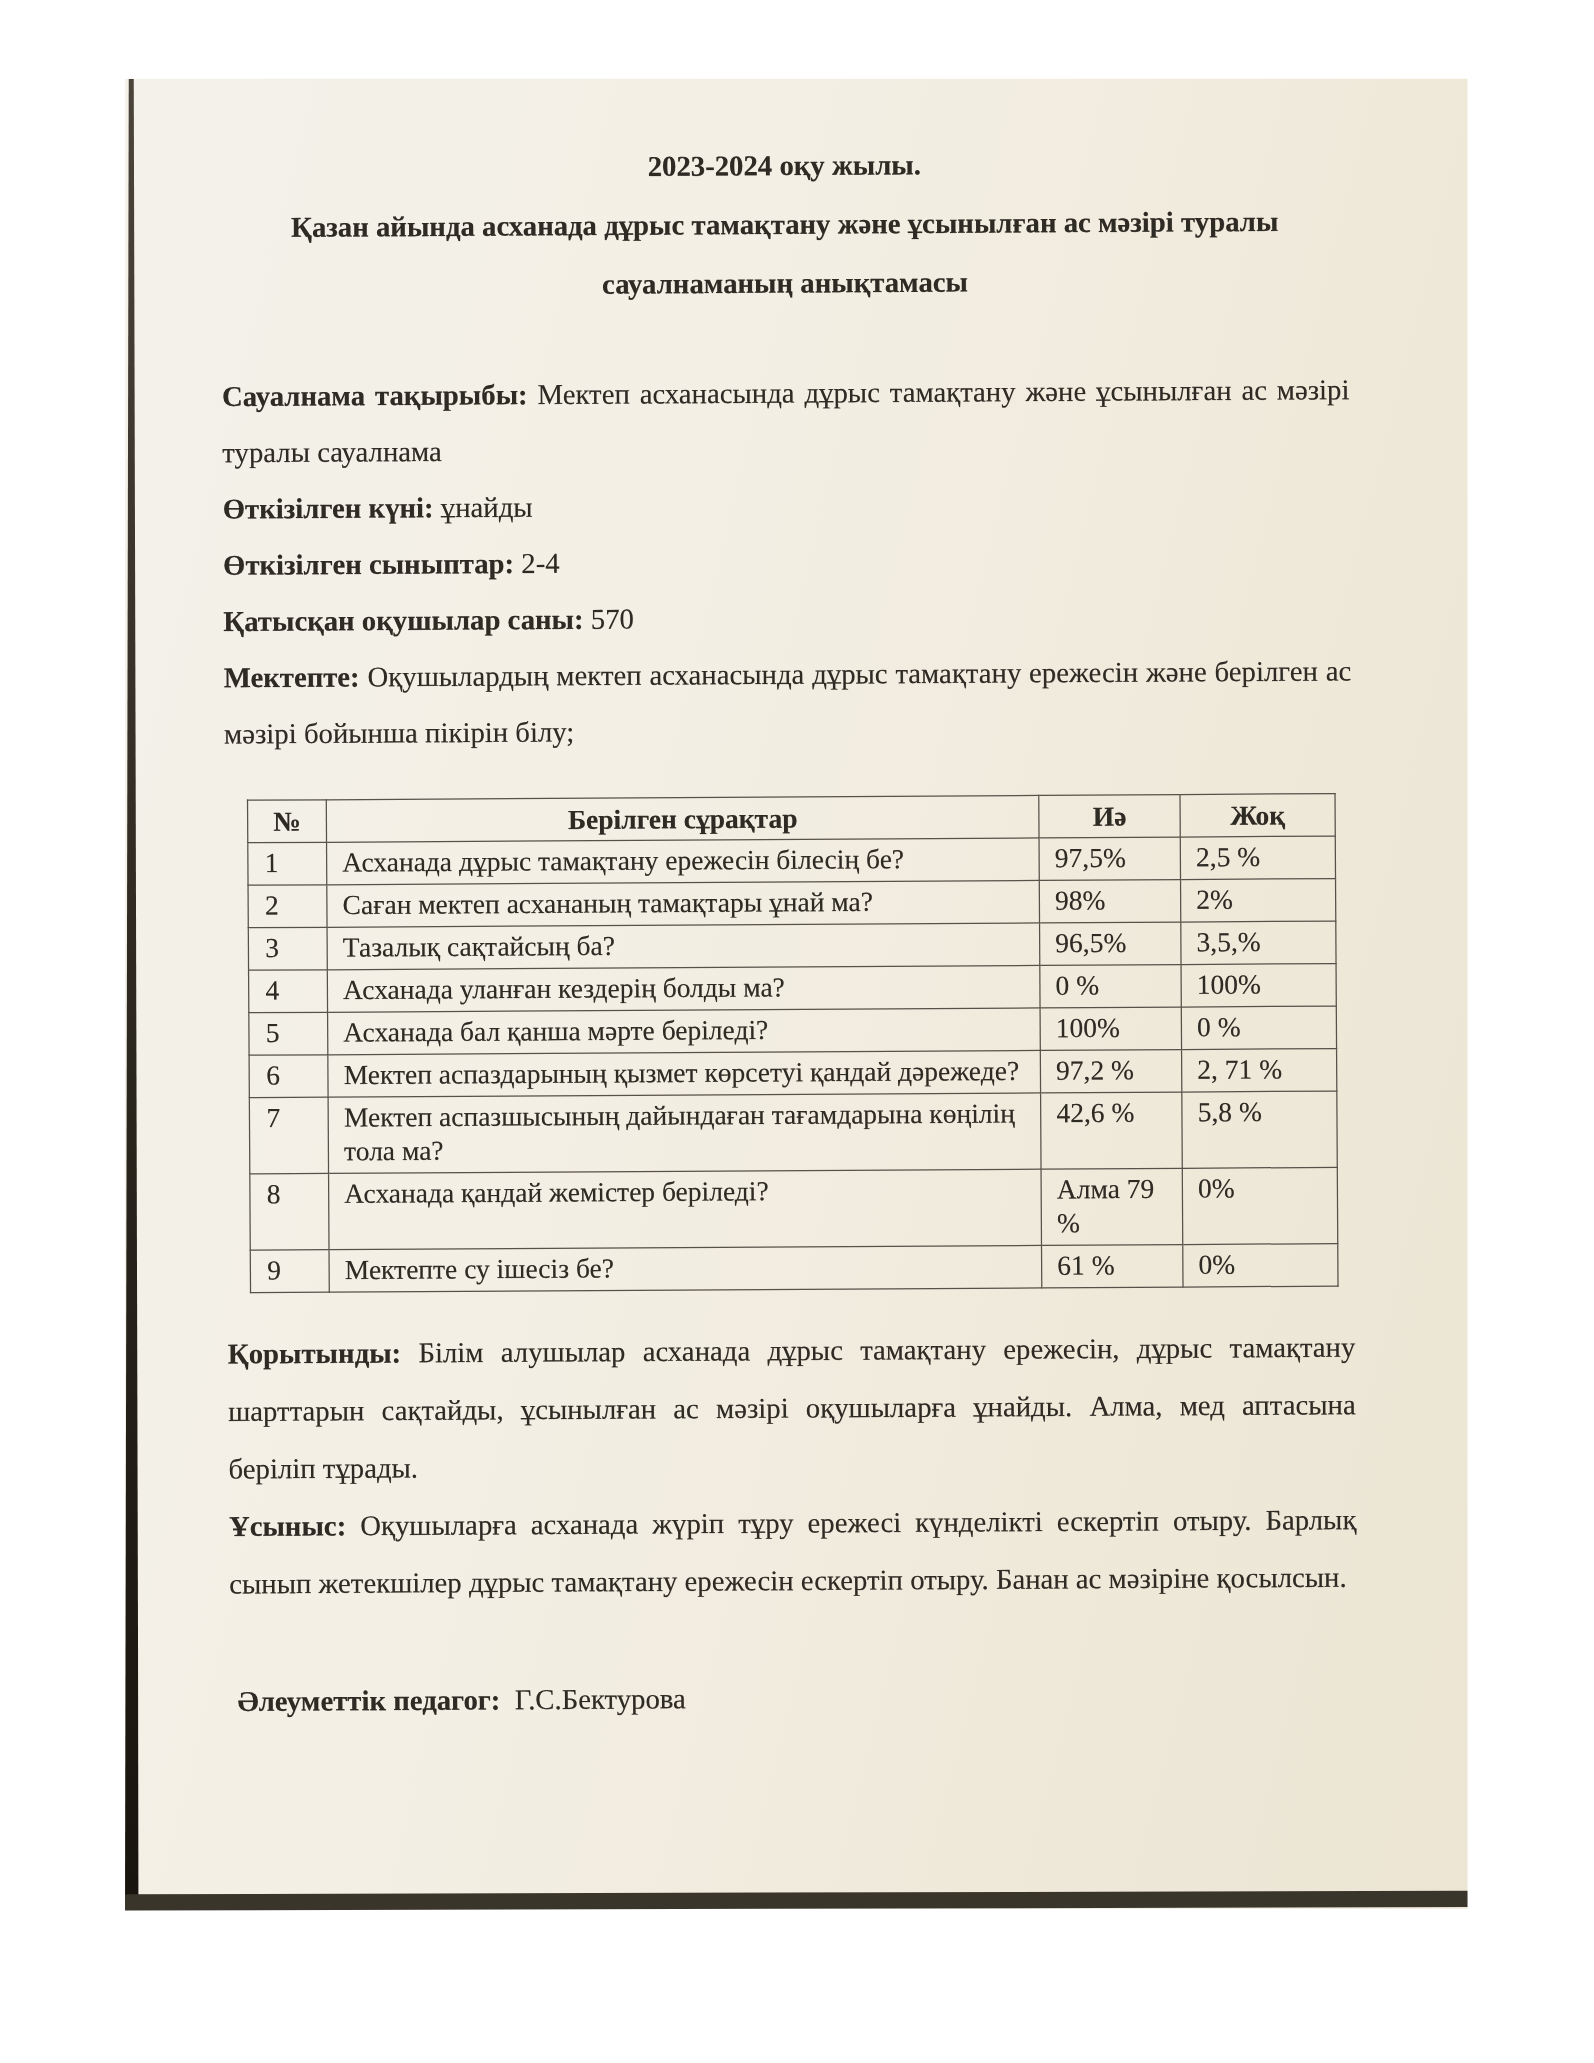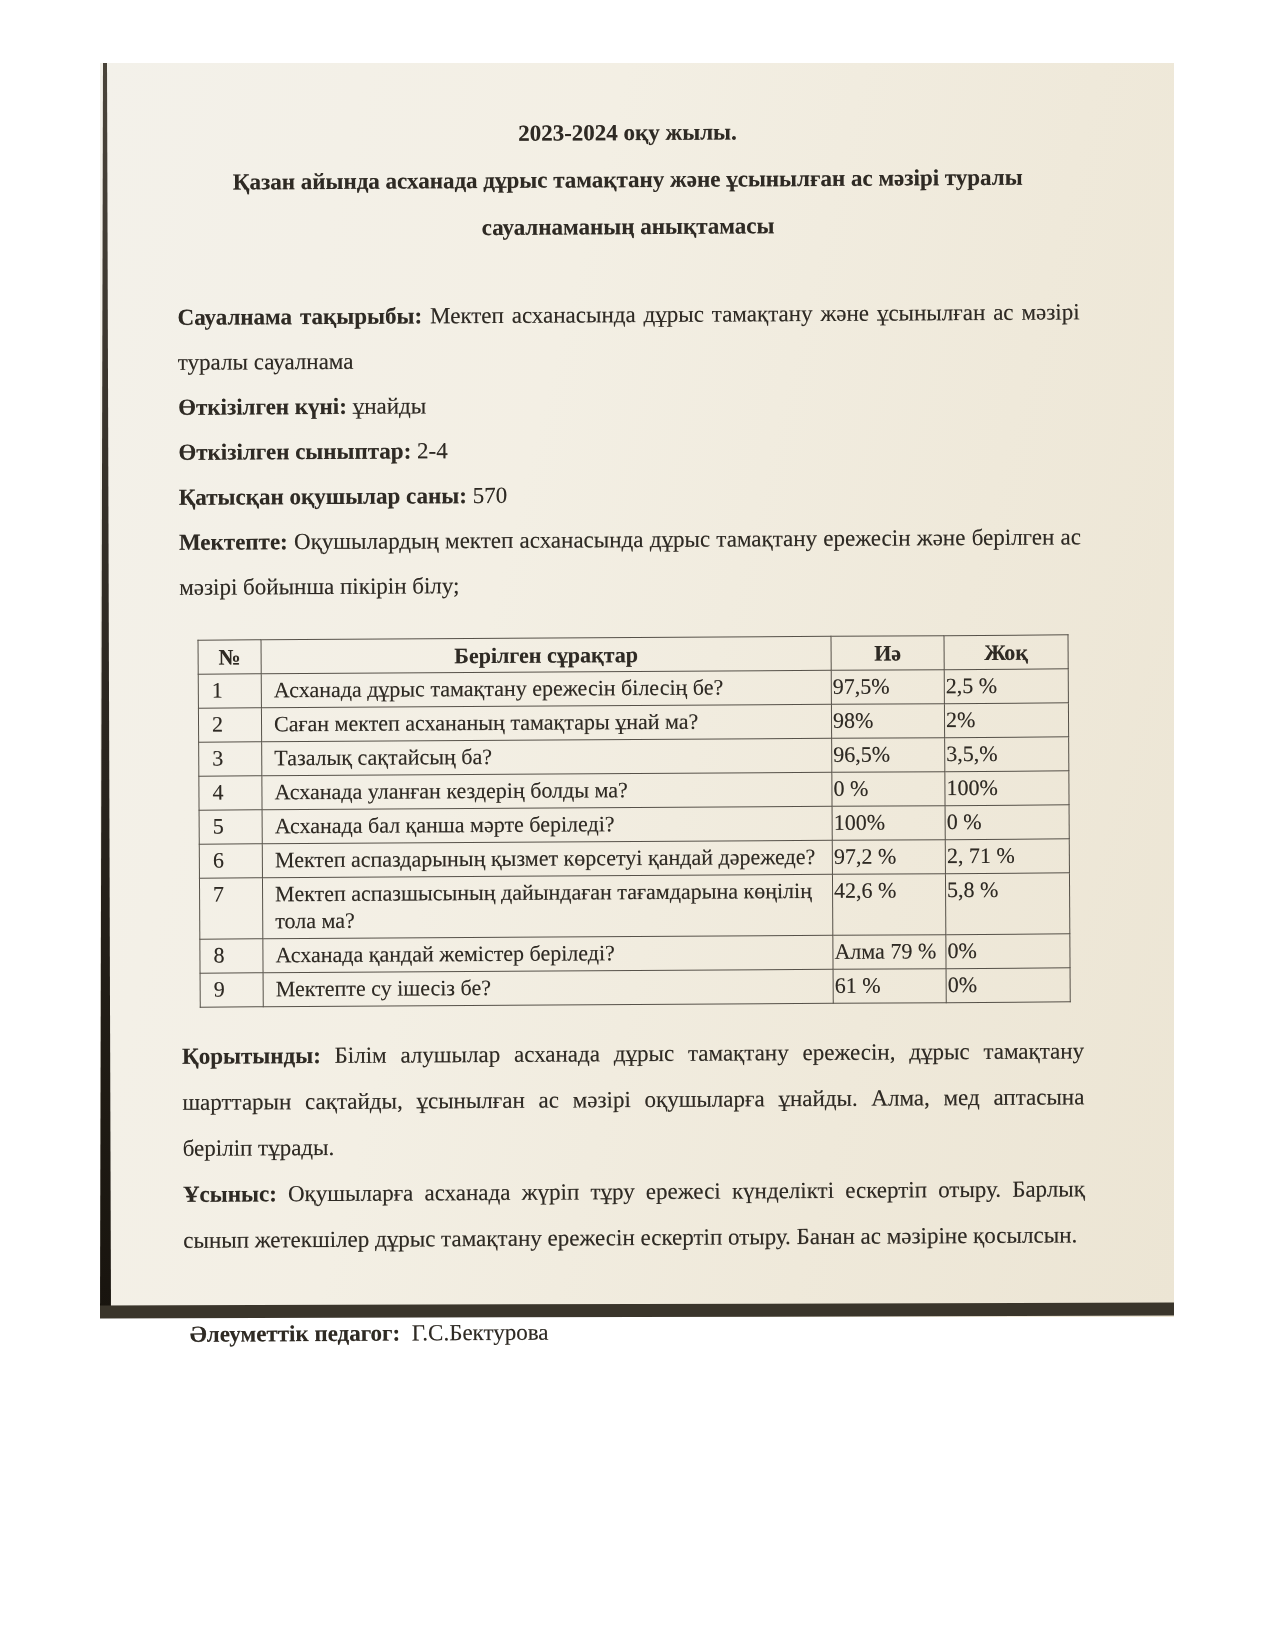--- a/index.html
+++ b/index.html
@@ -1,21 +1,21 @@
 <!DOCTYPE html>
 <html><head>
 <meta charset="utf-8">
 <style>
   html,body{margin:0;padding:0;}
   body{
     width:1275px;height:1650px;background:#ffffff;position:relative;overflow:hidden;
     font-family:"Liberation Serif","DejaVu Serif",serif;
   }
   .photo{
-    position:absolute;left:100px;top:63px;width:1074px;height:1254px;
+    position:absolute;left:100px;top:63px;width:1074px;height:1464px;
     background:linear-gradient(104deg,#f3f1ea 0%,#f3efe4 38%,#efe9da 72%,#ece5d4 100%);
   }
   .edge-left{
     position:absolute;left:0;top:0;width:11px;height:100%;
     background:linear-gradient(to bottom,#4a443a 0%,#2a251d 55%,#18140e 100%);
     clip-path:polygon(3px 0,7px 0,11px 100%,0 100%);
   }
   .edge-bottom{
     position:absolute;left:0;bottom:0;width:100%;height:13px;background:#3a352b;
     transform:skewY(-0.15deg);
@@ -40,21 +40,21 @@
   col.c-num{width:63px;}
   col.c-q{width:570px;}
   col.c-yes{width:113px;}
   col.c-no{width:124px;}
   th,td{
     border:1.5px solid #565149;vertical-align:top;text-align:left;
     padding:2px 8px 4px 12px;
   }
   th{font-weight:bold;text-align:center;padding:3px 4px;}
   td.num{padding-left:13px;}
-  td.val{padding-left:1px;}
+  td.val{padding-left:12px;}
   .para{font-size:23px;line-height:46px;text-align:justify;margin:0;}
   .conclusion{margin-top:26px;}
   .signature{margin-top:58px;font-size:23px;padding-left:6px;}
 </style>
 </head>
 <body>
 
 <div class="photo">
   <div class="edge-left"></div>
   <div class="edge-bottom"></div>

